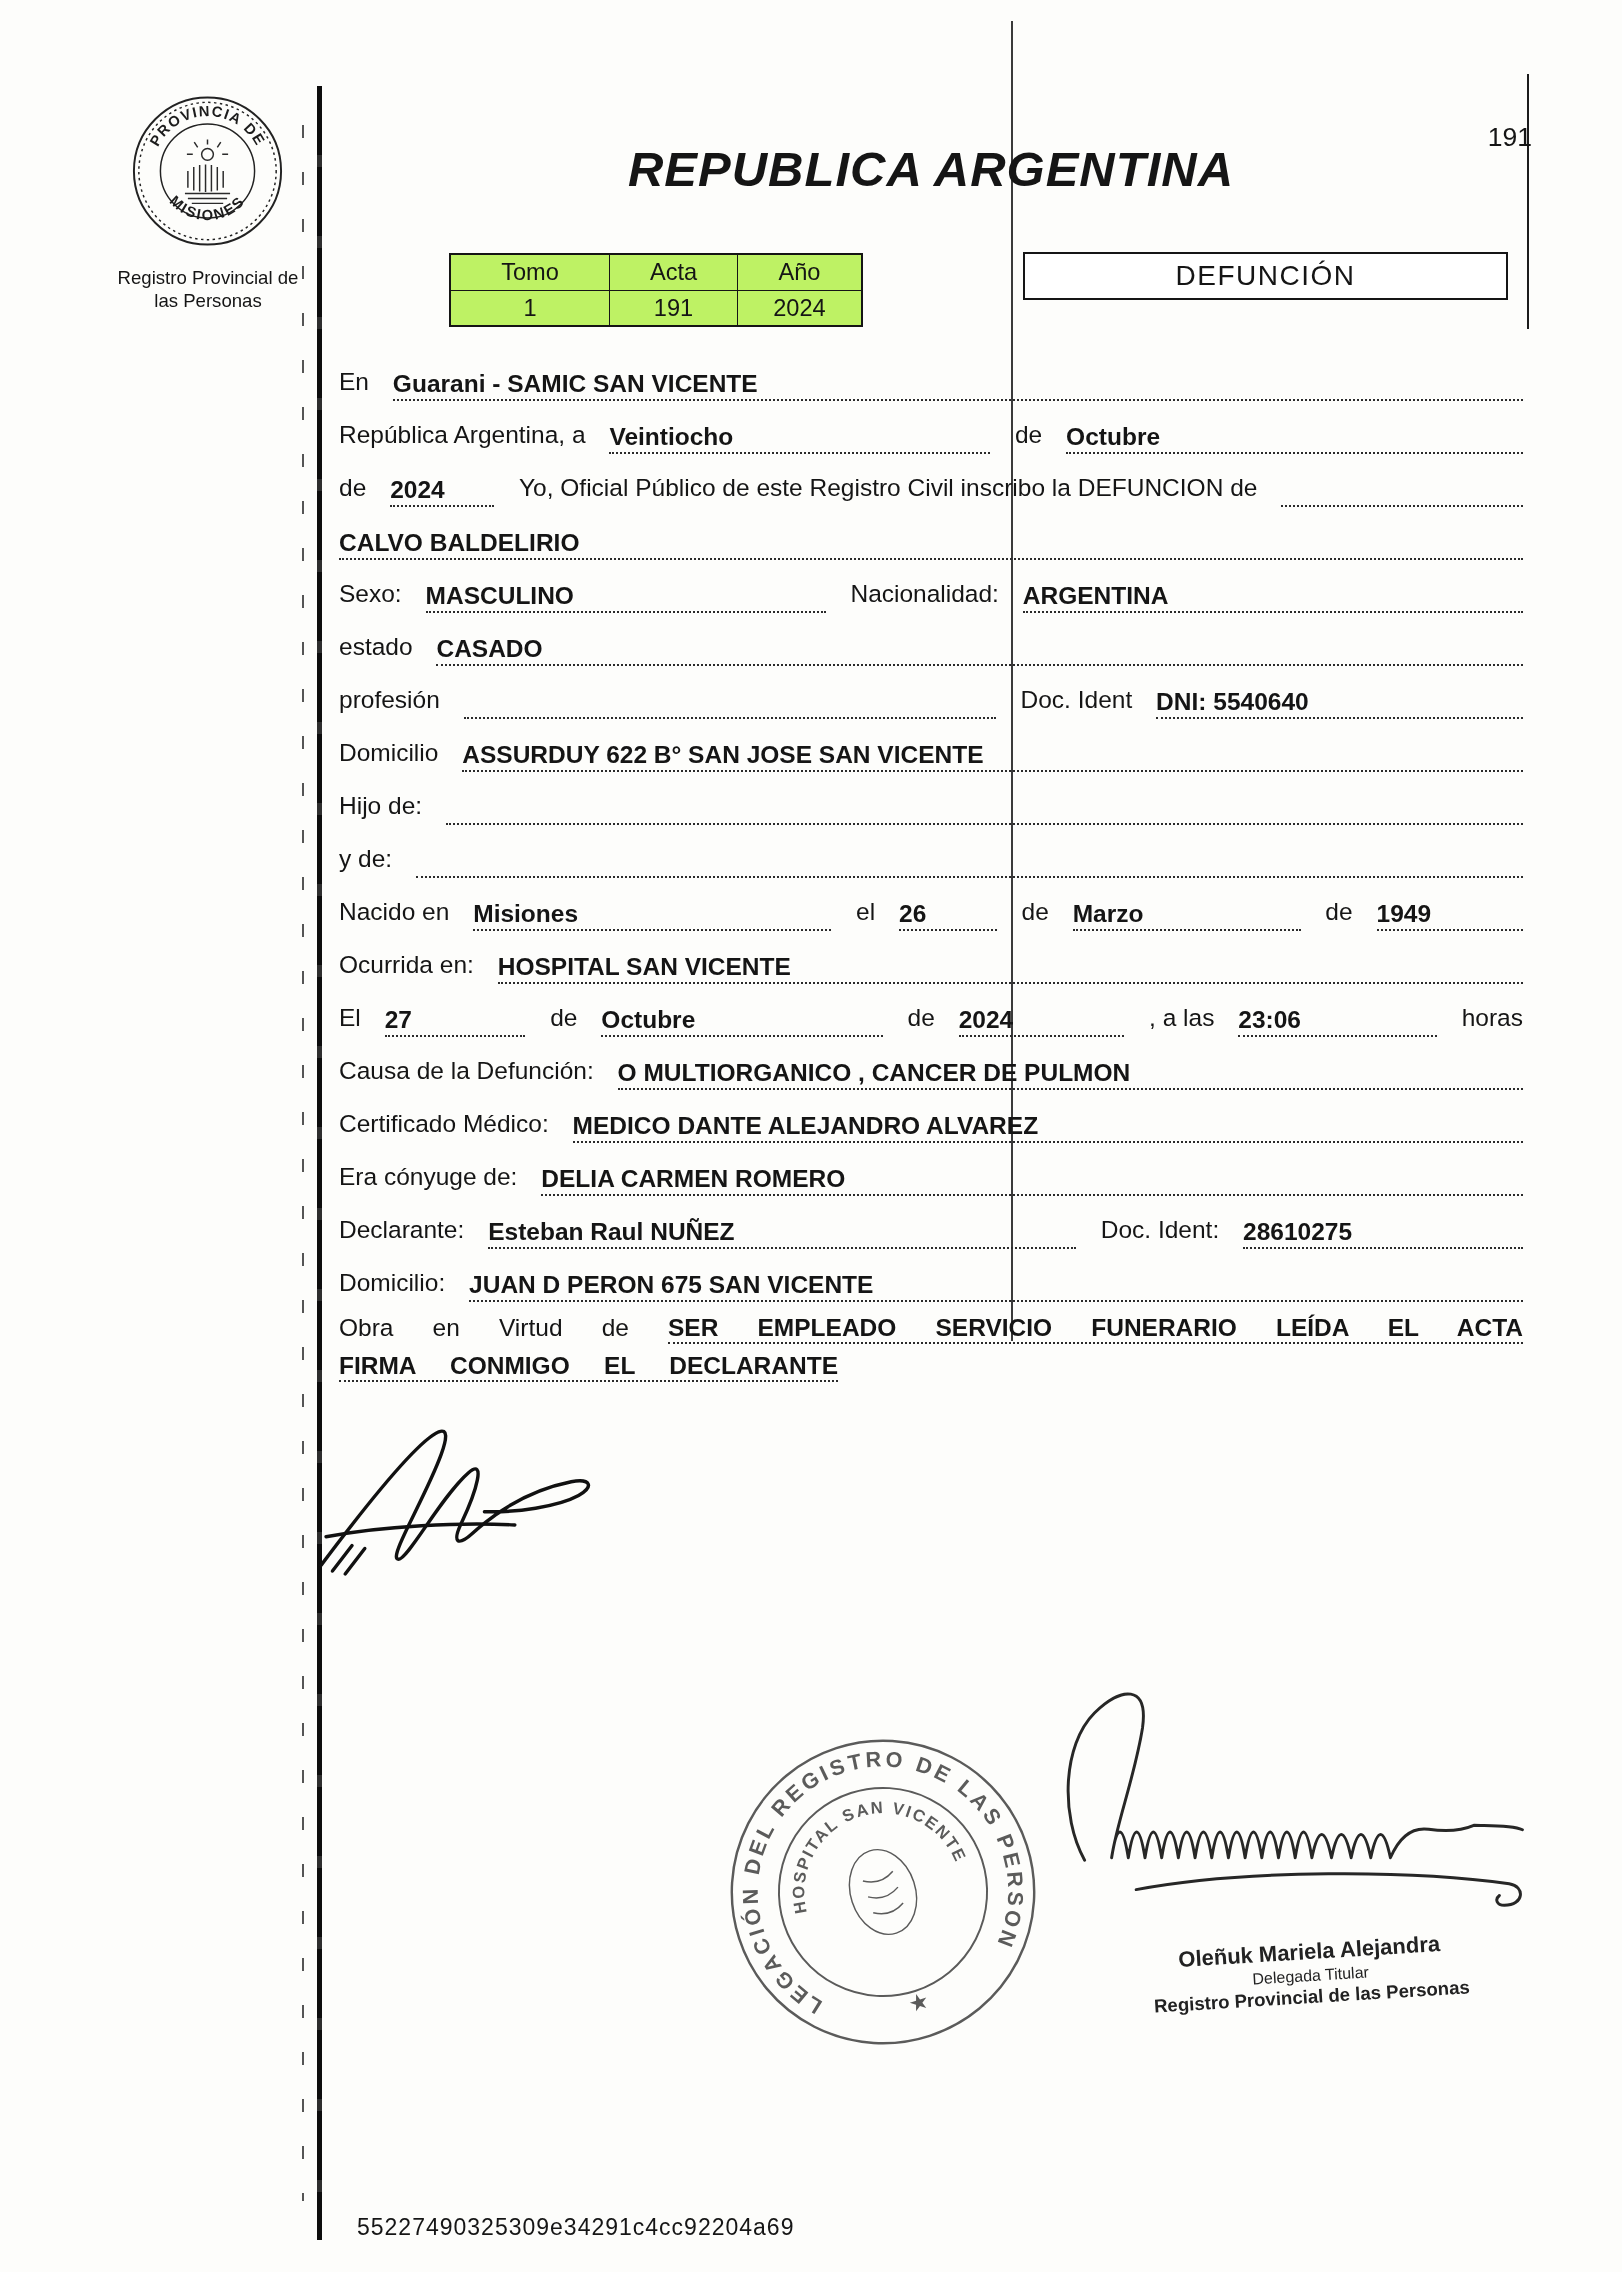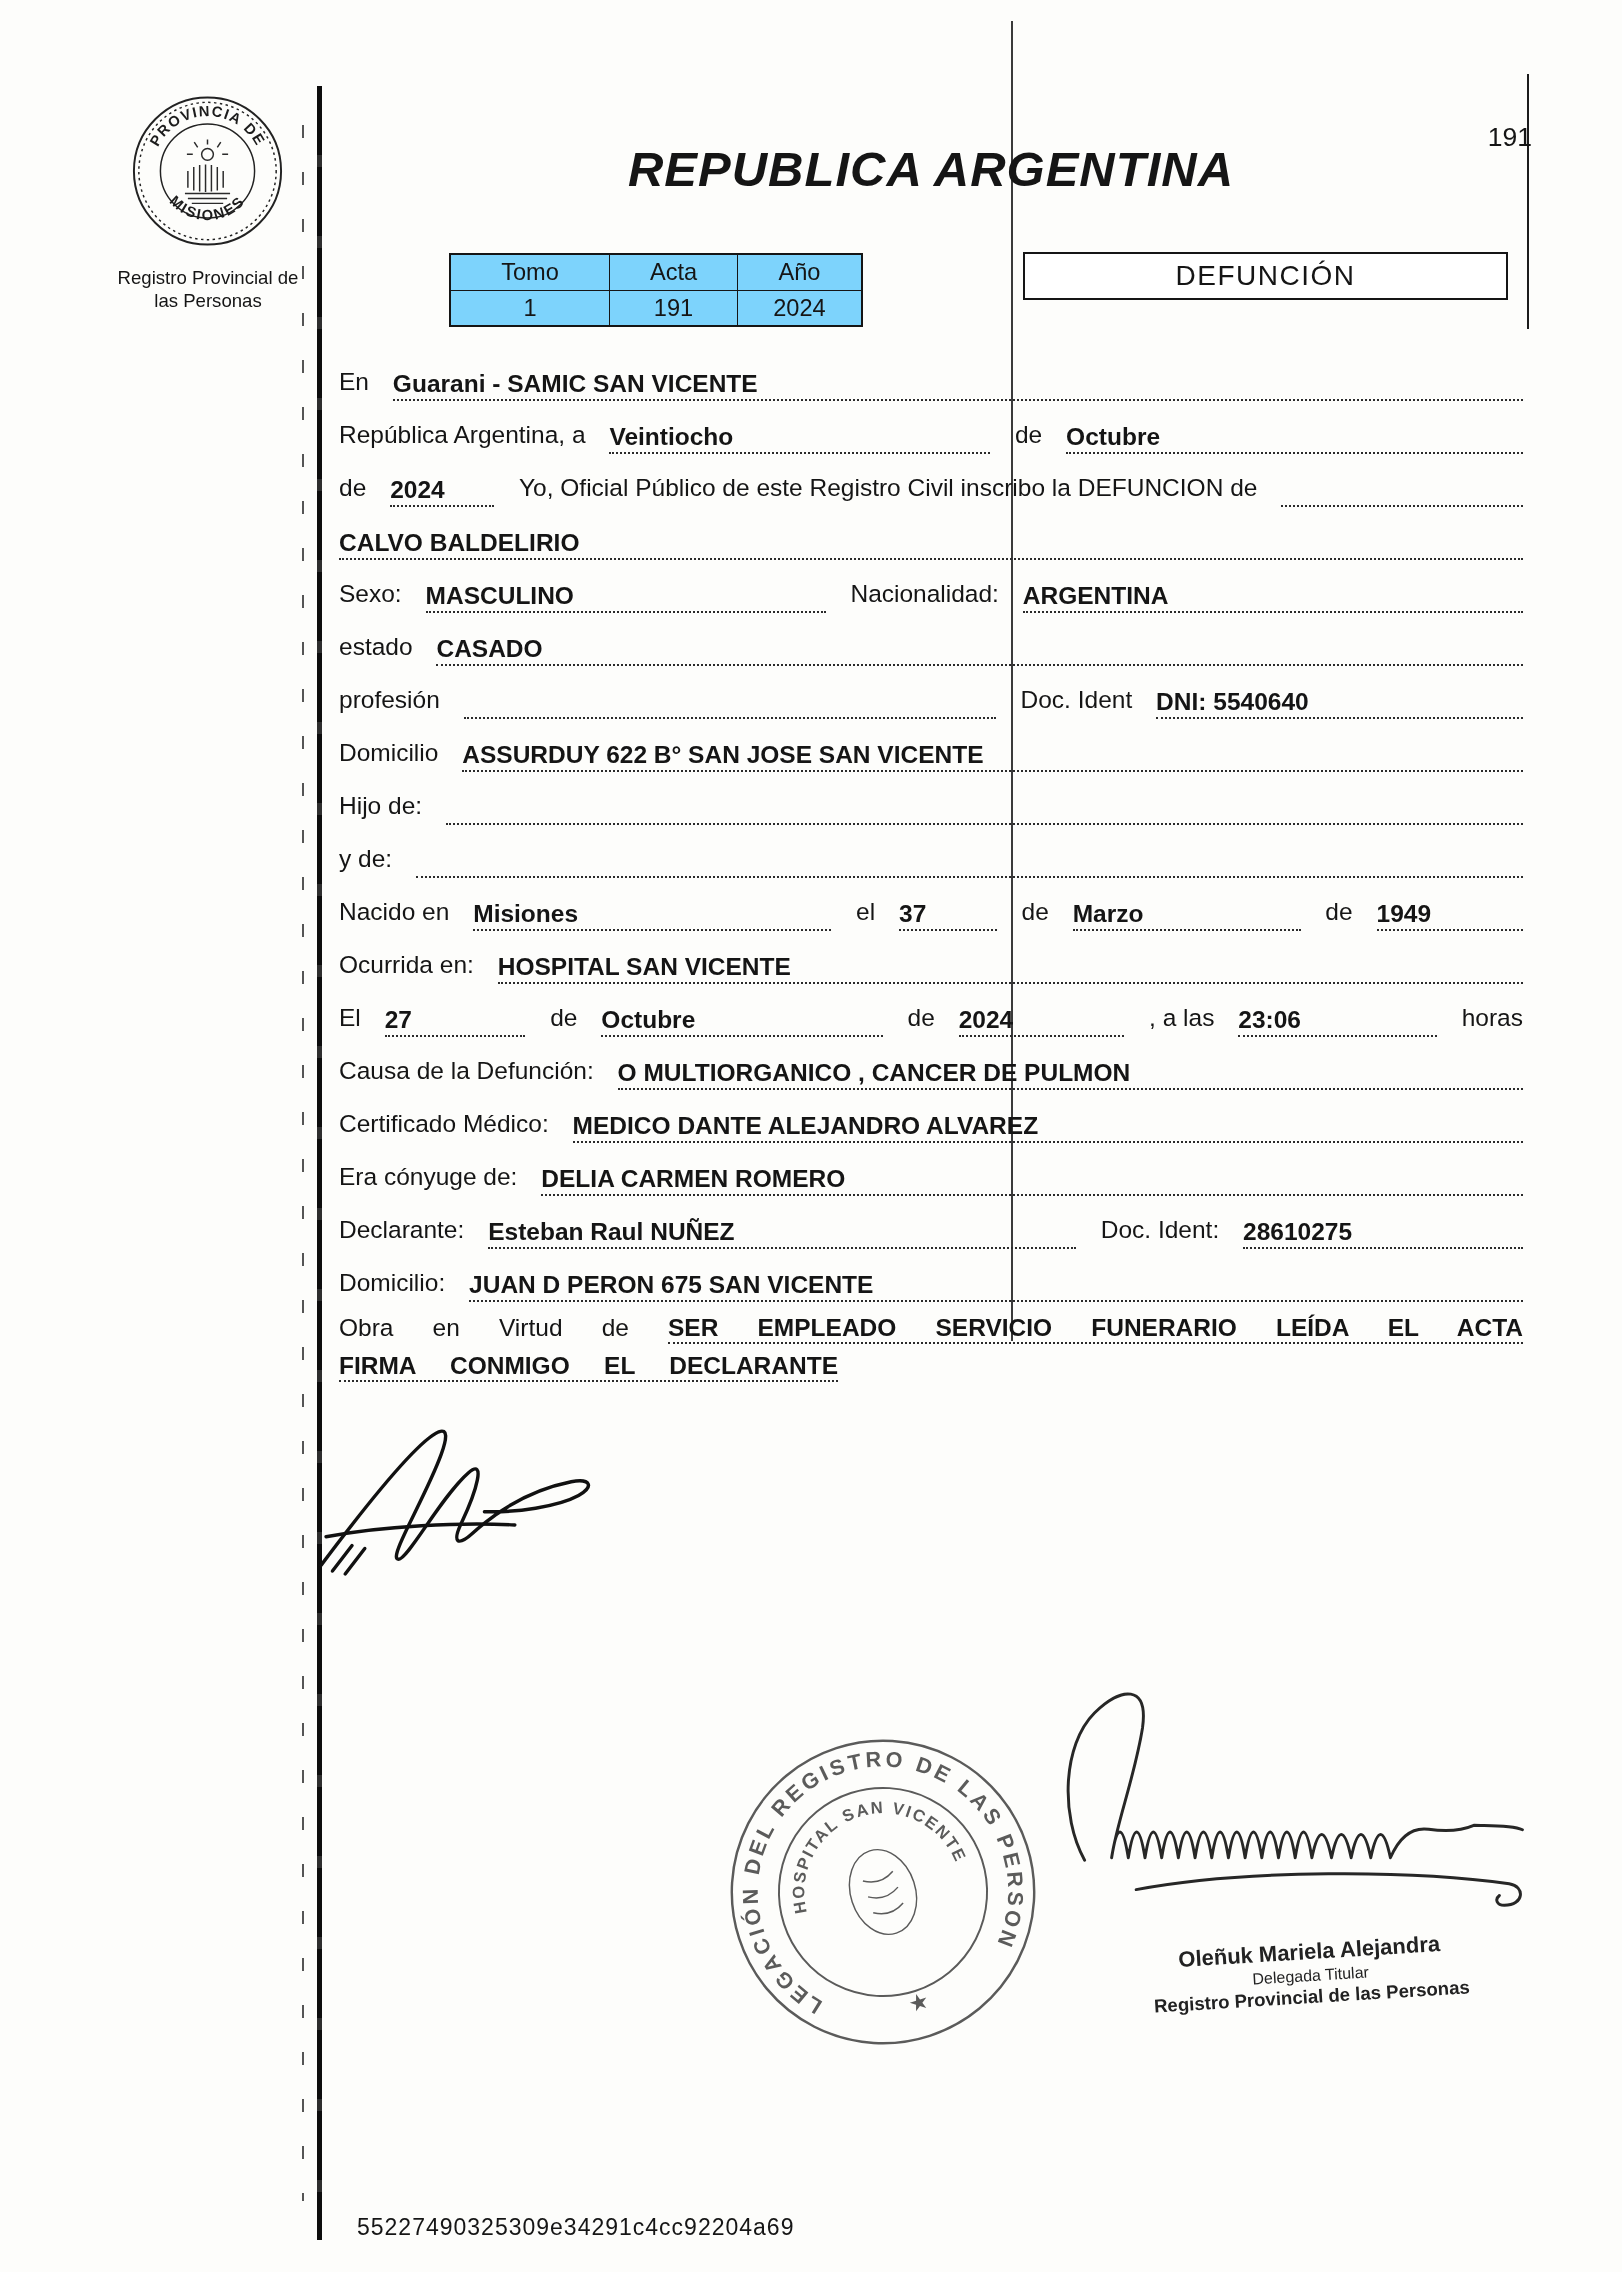--- a/index.html
+++ b/index.html
@@ -20,21 +20,21 @@
   .title{position:absolute;left:339px;top:141px;width:1184px;text-align:center;
          font-size:49px;font-weight:bold;letter-spacing:1px;font-style:italic;}
 
   
   .seal{position:absolute;left:130px;top:93px;width:155px;height:156px;}
   .seal-caption{position:absolute;left:105px;top:266px;width:206px;text-align:center;
                 font-size:18.6px;line-height:1.25;}
 
   
   .acta-table{position:absolute;left:449px;top:253px;width:414px;border:2px solid #151515;
-              display:grid;grid-template-columns:158px 128px 124px;font-size:23.6px;background:#7dd3fc;}
+              display:grid;grid-template-columns:158px 128px 124px;font-size:23.6px;background:#bef264;}
   .acta-cell{height:35px;display:flex;align-items:center;justify-content:center;border-left:1.5px solid #151515;}
   .acta-cell.c0{border-left:none;}
   .acta-cell.vrow{border-top:1.5px solid #151515;}
 
   .def-box{position:absolute;left:1023px;top:252px;width:485px;height:48px;border:2px solid #151515;
            display:flex;align-items:center;justify-content:center;font-size:28px;letter-spacing:1.5px;background:#fff;}
 
   
   .form{position:absolute;left:339px;top:348px;width:1184px;}
   .row{display:flex;align-items:flex-end;height:53px;font-size:24.5px;line-height:1.12;gap:16px;}
@@ -168,21 +168,21 @@
 
     <div class="row">
       <span class="lbl">y de:</span>
       <span class="fill"></span>
     </div>
 
     <div class="row">
       <span class="lbl">Nacido en</span>
       <span class="fill f22">Misiones</span>
       <span class="lbl mid">el</span>
-      <span class="fill f06">37</span>
+      <span class="fill f06">26</span>
       <span class="lbl mid">de</span>
       <span class="fill f14">Marzo</span>
       <span class="lbl mid">de</span>
       <span class="fill f09">1949</span>
     </div>
 
     <div class="row">
       <span class="lbl">Ocurrida en:</span>
       <span class="fill">HOSPITAL SAN VICENTE</span>
     </div>

